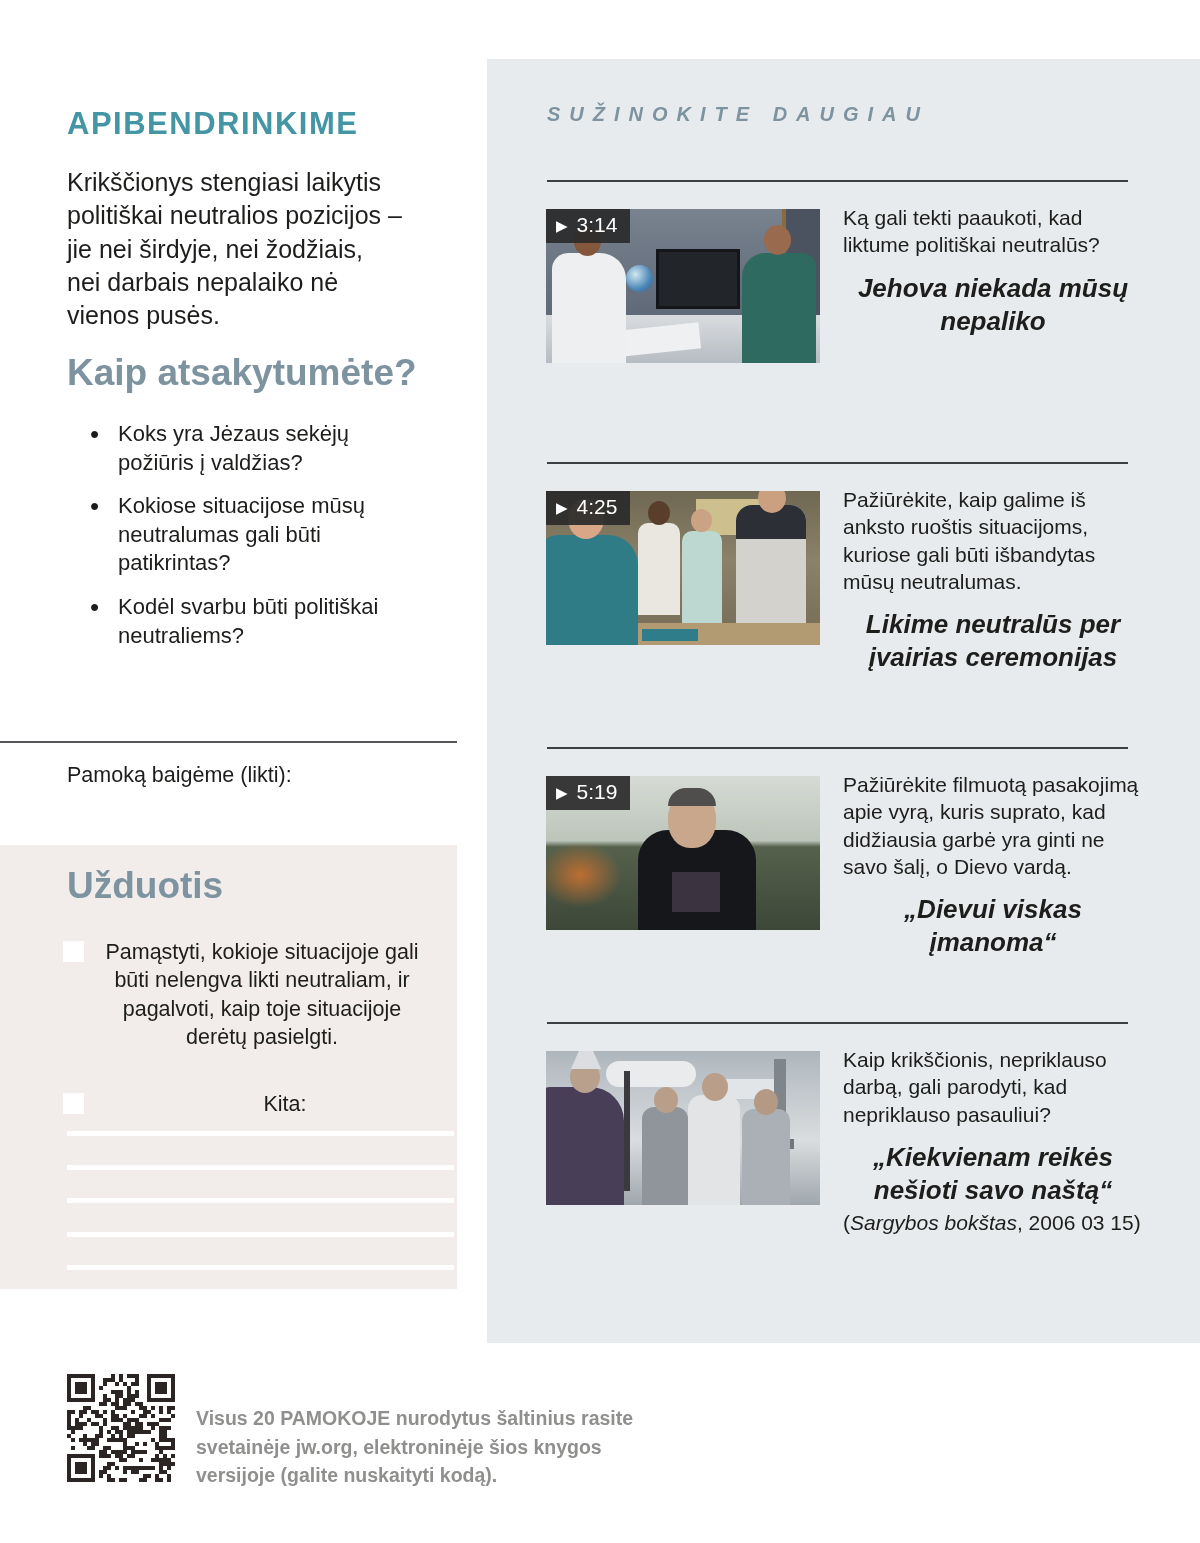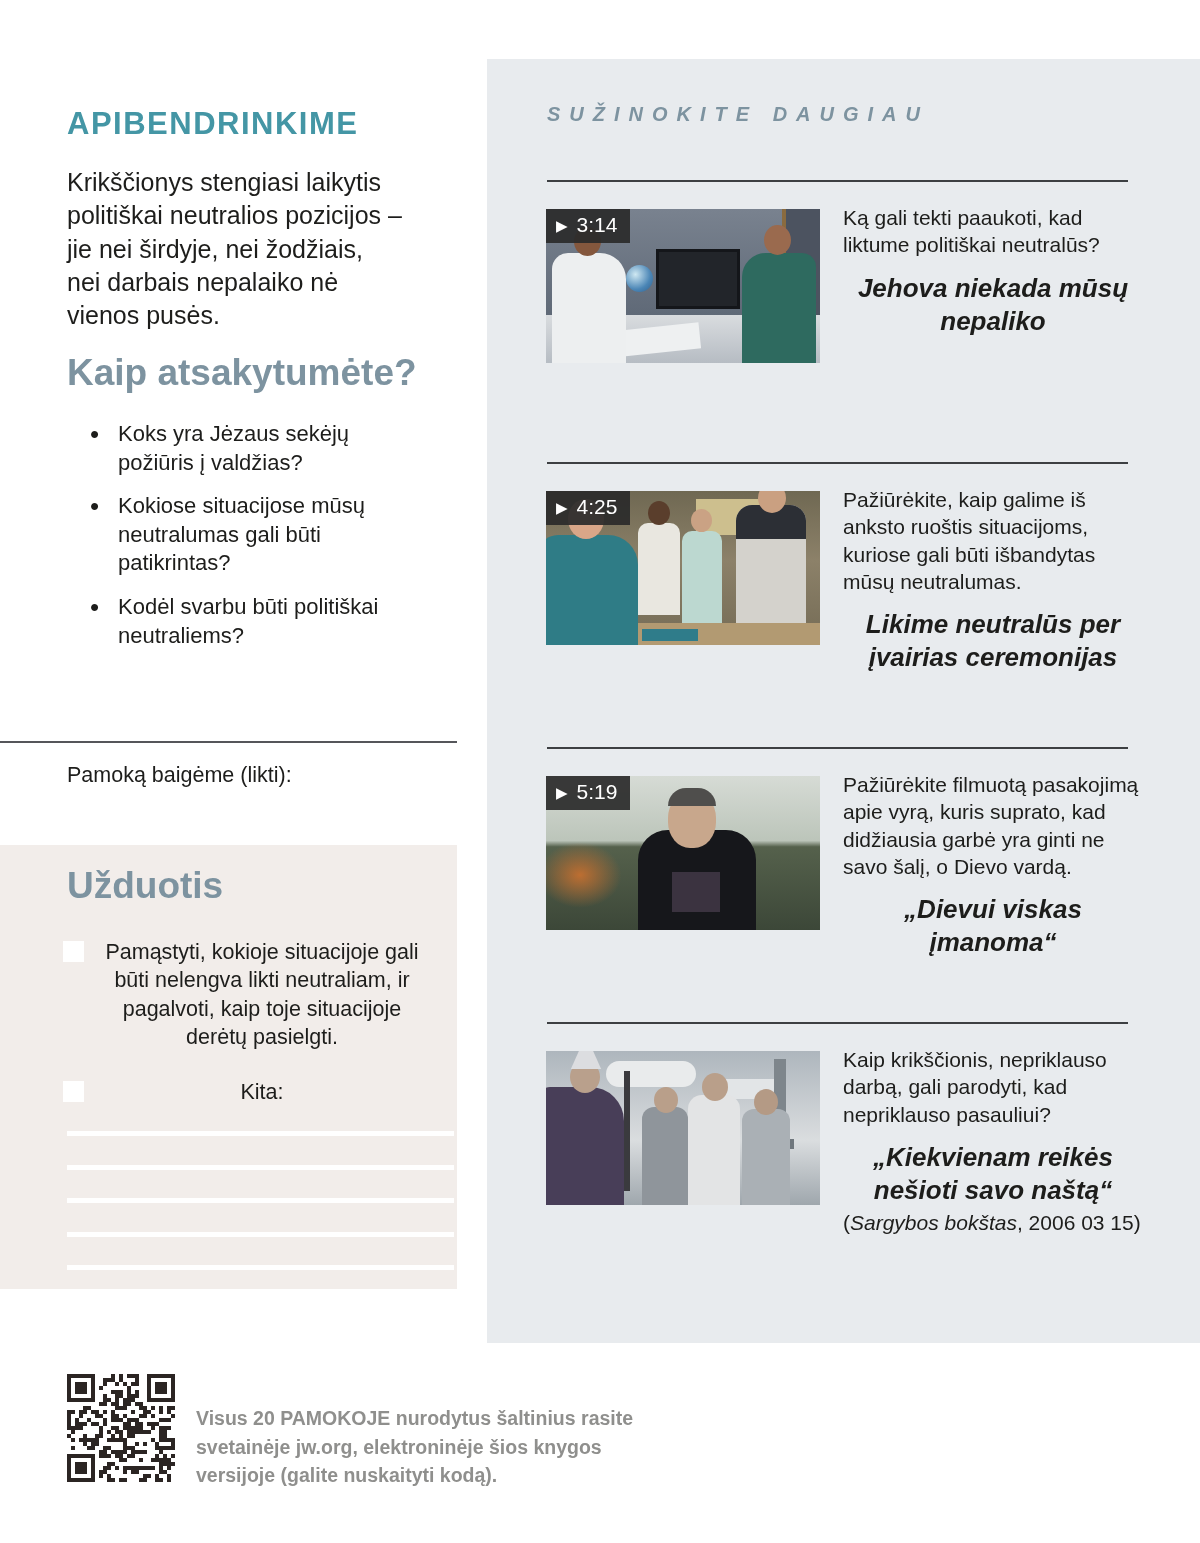--- a/index.html
+++ b/index.html
@@ -41,21 +41,21 @@
   
   .assignment-box{
     position:absolute;left:0;top:845px;width:457px;height:444px;background:#f2edea;
   }
   .assignment-heading{
     position:absolute;left:67px;top:20px;margin:0;
     font-size:37px;font-weight:700;color:#7d93a0;
   }
   .check-item{position:absolute;left:63px;display:flex;align-items:flex-start;}
   .check-item.first{top:93px;}
-  .check-item.second{top:233px;}
+  .check-item.second{top:245px;gap:23px;}
   .checkbox{
     flex:0 0 auto;width:21px;height:21px;background:#ffffff;margin-top:3px;
   }
   .check-label{
     margin-left:19px;width:318px;font-size:21.5px;line-height:1.32;text-align:center;
   }
   .write-lines{
     position:absolute;left:67px;top:286px;width:387px;
     display:flex;flex-direction:column;gap:28.5px;
   }

